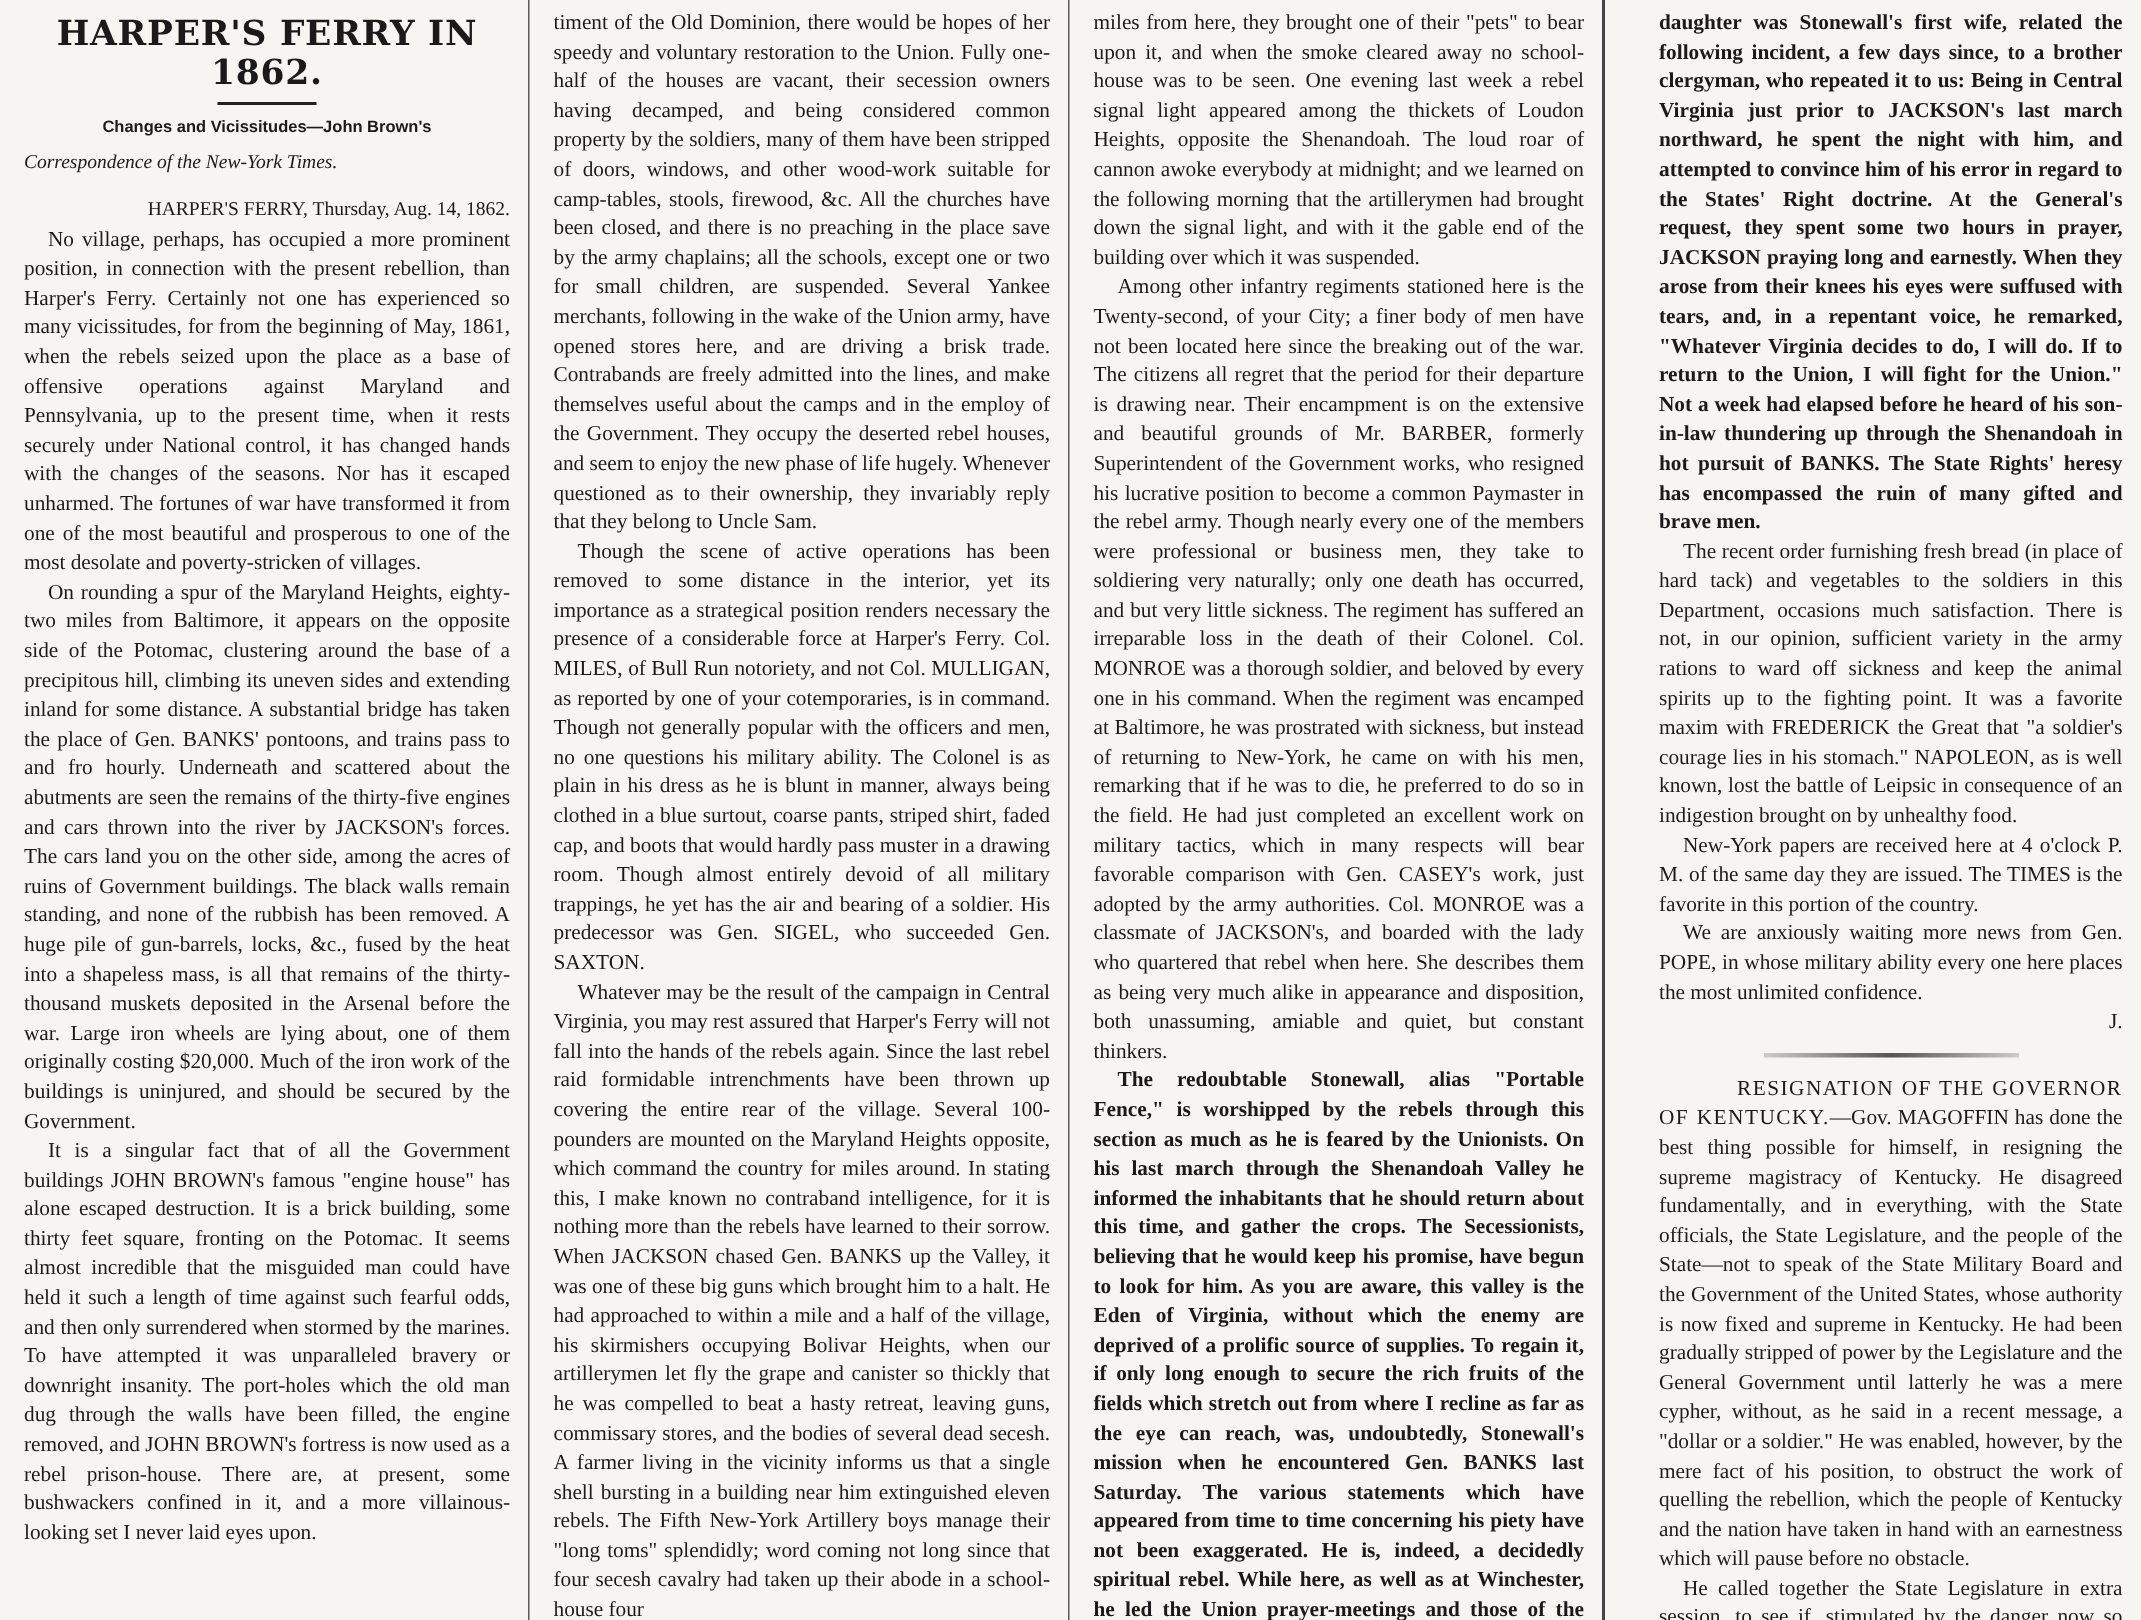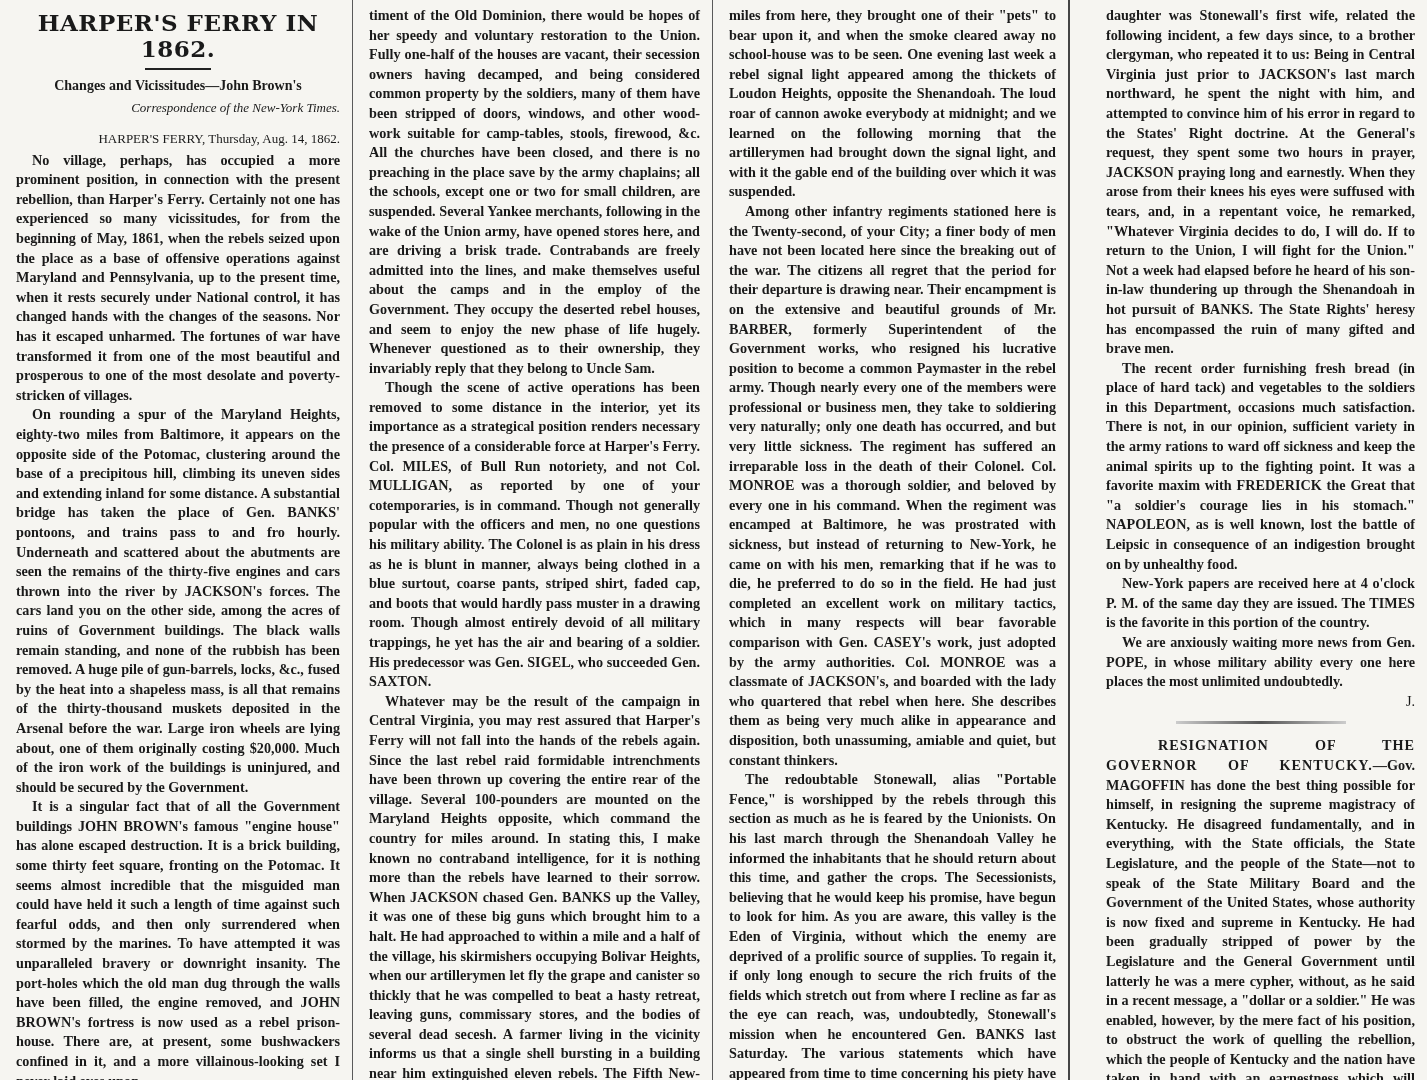--- a/index.html
+++ b/index.html
@@ -31,29 +31,29 @@
   .col4 { width: 359px; border-left: 2.5px solid #444; padding-left: 36px; }
   .headline {
     text-align: center; font-weight: bold; font-size: 23px;
     letter-spacing: 0.5px; margin: 4px 0 4px 0; line-height: 26px;
     font-family: "DejaVu Serif", serif;
   }
   .rule-short {
     width: 66px; height: 2px; background: #222; margin: 6px auto 6px auto;
   }
   .subhead {
-    text-align: center; font-weight: bold; font-size: 14px;
+    text-align: center; font-weight: bold; font-size: 11px;
     line-height: 19.5px; margin: 0 0 2px 0;
-    font-family: Liberation Serif, serif;
+    font-family: Liberation Sans, sans-serif;
   }
   .corresp {
-    font-style: italic; font-size: 13px; margin: 2px 0 0 0; text-align: right;
+    font-style: italic; font-size: 13px; margin: 2px 0 0 0; text-align: left;
   }
   .dateline { font-size: 13px; text-align: right; margin: 12px 0 2px 0; }
-  p.para { margin: 0; text-indent: 16px; font-weight: bold; }
+  p.para { margin: 0; text-indent: 16px; }
   p.para.bold { font-weight: bold; }
   .sig { display: flex; justify-content: space-between; }
   .divider {
     width: 170px; height: 3px; background: linear-gradient(90deg,#ccc,#555,#ccc);
     margin: 10px auto 12px auto;
   }
   .section-title { font-variant: small-caps; letter-spacing: 1px; margin-left: 36px; }
 </style>
 </head>
 <body>
@@ -81,21 +81,21 @@
   <div class="col col3">
     <p class="para" style="text-indent:0">miles from here, they brought one of their "pets" to bear upon it, and when the smoke cleared away no school-house was to be seen. One evening last week a rebel signal light appeared among the thickets of Loudon Heights, opposite the Shenandoah. The loud roar of cannon awoke everybody at midnight; and we learned on the following morning that the artillerymen had brought down the signal light, and with it the gable end of the building over which it was suspended.</p>
     <p class="para">Among other infantry regiments stationed here is the Twenty-second, of your City; a finer body of men have not been located here since the breaking out of the war. The citizens all regret that the period for their departure is drawing near. Their encampment is on the extensive and beautiful grounds of Mr. BARBER, formerly Superintendent of the Government works, who resigned his lucrative position to become a common Paymaster in the rebel army. Though nearly every one of the members were professional or business men, they take to soldiering very naturally; only one death has occurred, and but very little sickness. The regiment has suffered an irreparable loss in the death of their Colonel. Col. MONROE was a thorough soldier, and beloved by every one in his command. When the regiment was encamped at Baltimore, he was prostrated with sickness, but instead of returning to New-York, he came on with his men, remarking that if he was to die, he preferred to do so in the field. He had just completed an excellent work on military tactics, which in many respects will bear favorable comparison with Gen. CASEY's work, just adopted by the army authorities. Col. MONROE was a classmate of JACKSON's, and boarded with the lady who quartered that rebel when here. She describes them as being very much alike in appearance and disposition, both unassuming, amiable and quiet, but constant thinkers.</p>
     <p class="para bold">The redoubtable Stonewall, alias "Portable Fence," is worshipped by the rebels through this section as much as he is feared by the Unionists. On his last march through the Shenandoah Valley he informed the inhabitants that he should return about this time, and gather the crops. The Secessionists, believing that he would keep his promise, have begun to look for him. As you are aware, this valley is the Eden of Virginia, without which the enemy are deprived of a prolific source of supplies. To regain it, if only long enough to secure the rich fruits of the fields which stretch out from where I recline as far as the eye can reach, was, undoubtedly, Stonewall's mission when he encountered Gen. BANKS last Saturday. The various statements which have appeared from time to time concerning his piety have not been exaggerated. He is, indeed, a decidedly spiritual rebel. While here, as well as at Winchester, he led the Union prayer-meetings and those of the Presbyterian Church, of which he is a Deacon. Dr. ——, a prominent Presbyterian divine of one of your Northern cities, whose</p>
   </div>
 
   <div class="col col4">
     <p class="para bold" style="text-indent:0">daughter was Stonewall's first wife, related the following incident, a few days since, to a brother clergyman, who repeated it to us: Being in Central Virginia just prior to JACKSON's last march northward, he spent the night with him, and attempted to convince him of his error in regard to the States' Right doctrine. At the General's request, they spent some two hours in prayer, JACKSON praying long and earnestly. When they arose from their knees his eyes were suffused with tears, and, in a repentant voice, he remarked, "Whatever Virginia decides to do, I will do. If to return to the Union, I will fight for the Union." Not a week had elapsed before he heard of his son-in-law thundering up through the Shenandoah in hot pursuit of BANKS. The State Rights' heresy has encompassed the ruin of many gifted and brave men.</p>
     <p class="para">The recent order furnishing fresh bread (in place of hard tack) and vegetables to the soldiers in this Department, occasions much satisfaction. There is not, in our opinion, sufficient variety in the army rations to ward off sickness and keep the animal spirits up to the fighting point. It was a favorite maxim with FREDERICK the Great that "a soldier's courage lies in his stomach." NAPOLEON, as is well known, lost the battle of Leipsic in consequence of an indigestion brought on by unhealthy food.</p>
     <p class="para">New-York papers are received here at 4 o'clock P. M. of the same day they are issued. The TIMES is the favorite in this portion of the country.</p>
-    <p class="para">We are anxiously waiting more news from Gen. POPE, in whose military ability every one here places the most unlimited undoubtedly.</p>
+    <p class="para">We are anxiously waiting more news from Gen. POPE, in whose military ability every one here places the most unlimited confidence.</p>
     <div class="sig">
       <span></span>
       <span>J.</span>
     </div>
     <div class="divider"></div>
     <p class="para">
       <span class="section-title">RESIGNATION OF THE GOVERNOR OF KENTUCKY.</span><span>—Gov. MAGOFFIN has done the best thing possible for himself, in resigning the supreme magistracy of Kentucky. He disagreed fundamentally, and in everything, with the State officials, the State Legislature, and the people of the State—not to speak of the State Military Board and the Government of the United States, whose authority is now fixed and supreme in Kentucky. He had been gradually stripped of power by the Legislature and the General Government until latterly he was a mere cypher, without, as he said in a recent message, a "dollar or a soldier." He was enabled, however, by the mere fact of his position, to obstruct the work of quelling the rebellion, which the people of Kentucky and the nation have taken in hand with an earnestness which will pause before no obstacle.</span>
     </p>
     <p class="para">He called together the State Legislature in extra session, to see if, stimulated by the danger now so imminently menacing the institution of Slavery, and by the recent suc-</p>
   </div>

